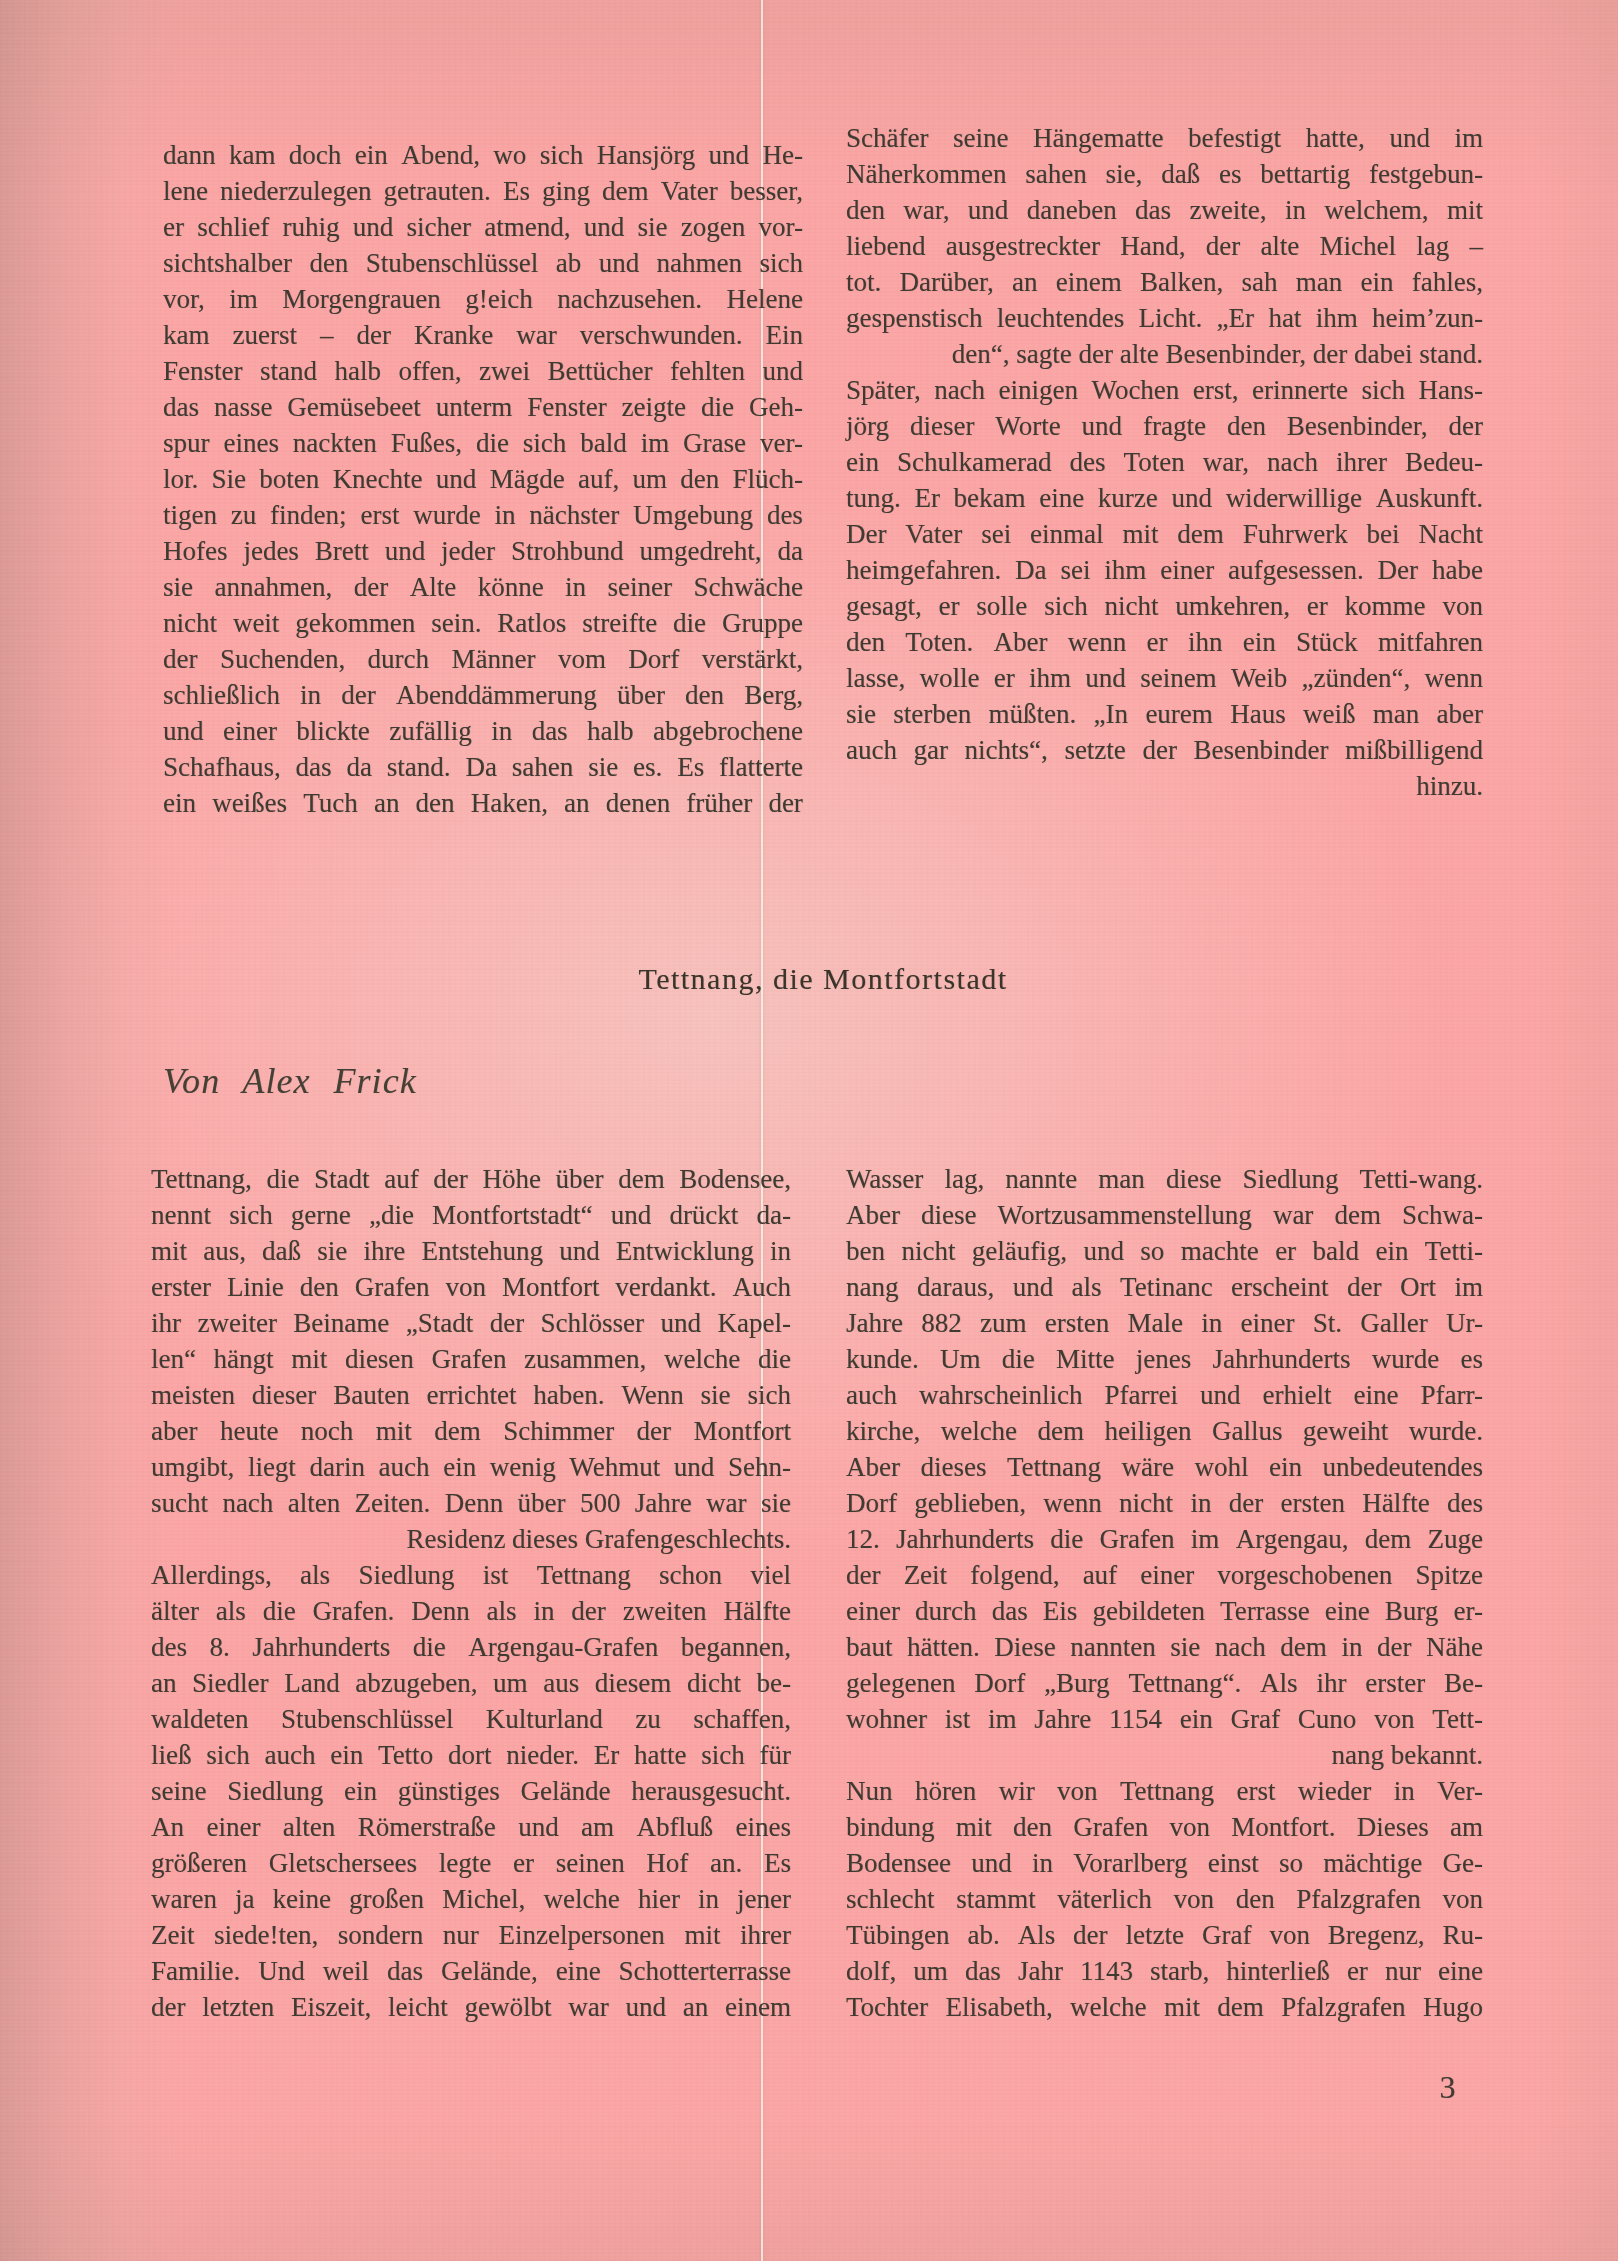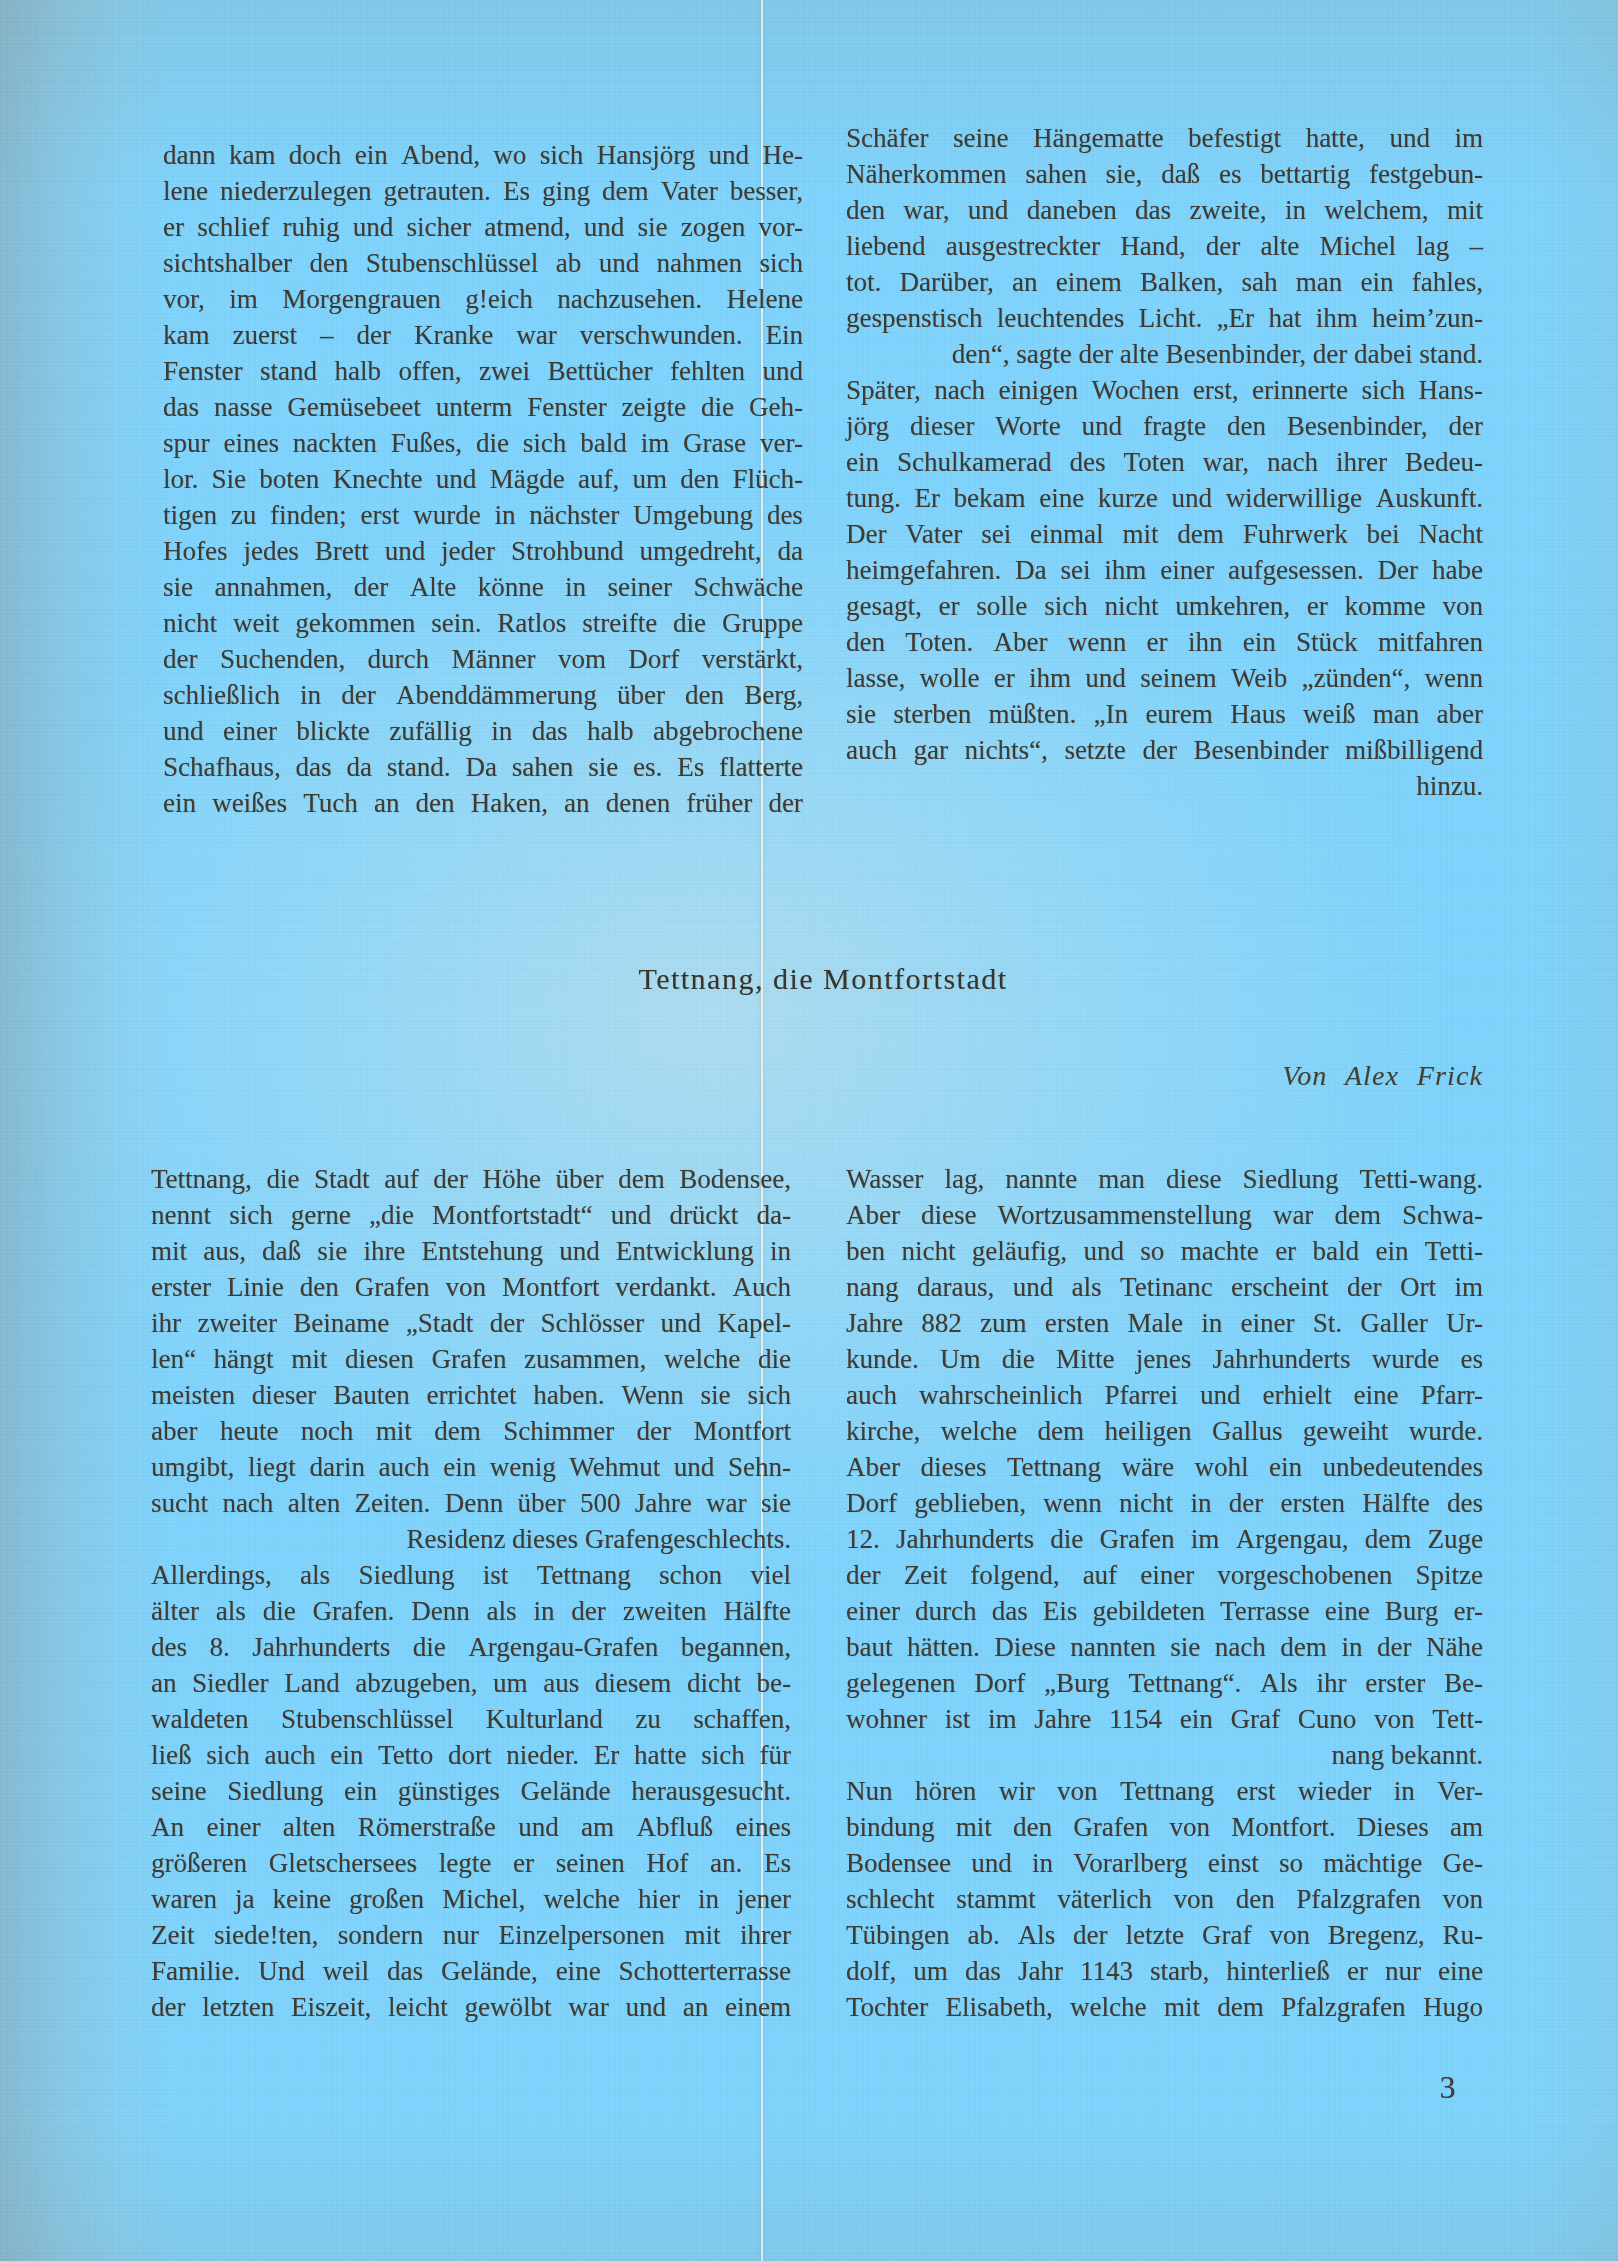--- a/index.html
+++ b/index.html
@@ -1,20 +1,20 @@
 <!DOCTYPE html>
 <html style="font-size:11.7px"><head>
 <meta charset="utf-8">
 <style>
   html, body { margin: 0; padding: 0; background: #9a9086; }
   #page {
     position: relative;
     width: 1619px;
     height: 2261px;
-    background: #7dd3fc;
+    background: #fca5a5;
     overflow: hidden;
     font-family: "Liberation Serif", serif;
     color: #3f3b32;
   }
   .shade { position: absolute; pointer-events: none; }
   #shade-gutter {
     left: 0; top: 0; width: 176px; height: 100%;
     background: linear-gradient(90deg,
       rgba(146,124,112,0.30) 0%,
       rgba(164,146,132,0.18) 35%,
@@ -66,23 +66,23 @@
   #article-title {
     position: absolute; left: 163px; top: 962px; width: 1320px;
     text-align: center;
     font-size: 30px;
     letter-spacing: 1.5px;
     color: #3a352a;
     text-shadow: 0.4px 0.4px 0.7px rgba(58,53,42,0.35);
   }
   #byline {
     position: absolute; left: 163px; top: 1060px; width: 1320px;
-    text-align: right;
+    text-align: left;
     font-style: italic;
-    font-size: 28px;
+    font-size: 36px;
     letter-spacing: 1.1px;
     word-spacing: 0.35em;
     color: #454035;
     text-shadow: 0.4px 0.4px 0.7px rgba(64,58,48,0.3);
     font-family: Liberation Serif, serif;
   }
   #page-number {
     position: absolute; left: 1418px; top: 2069px; width: 59px;
     text-align: center;
     font-size: 32px;

